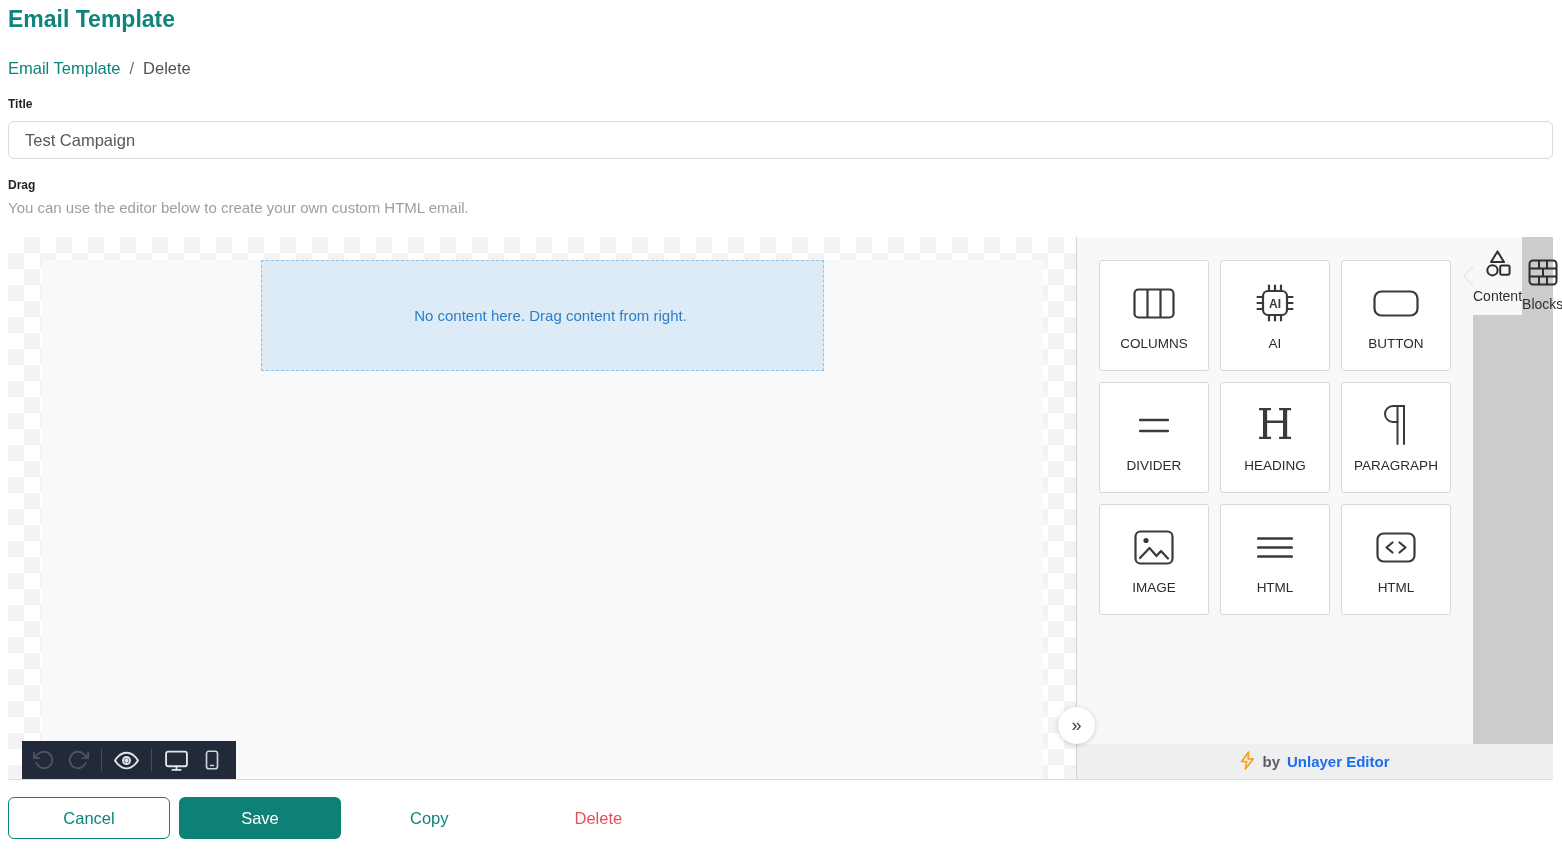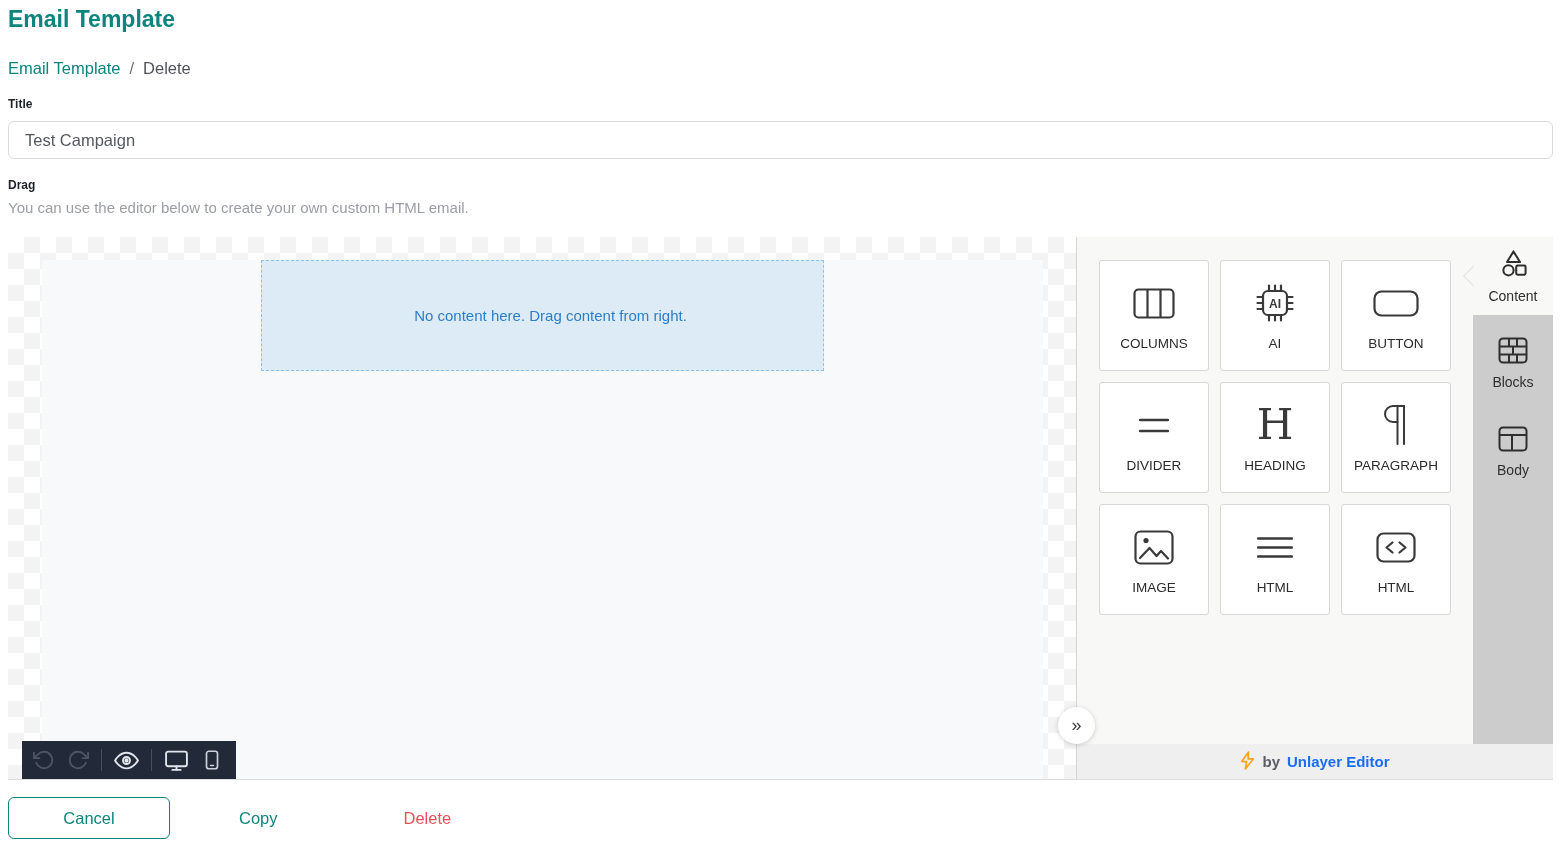--- a/index.html
+++ b/index.html
@@ -70,21 +70,21 @@
   .tiles{ display:grid; grid-template-columns:repeat(3,110px); grid-auto-rows:111px; gap:11px; }
   .tile{
     background:#fff; border:1px solid #d8d8d8; border-radius:3px;
     display:flex; flex-direction:column; align-items:center; justify-content:center;
     cursor:grab;
   }
   .tile-icon{ display:flex; align-items:center; justify-content:center; height:46px; color:#3a3a3a; }
   .tile-label{ margin-top:10px; font-size:13.5px; color:#2b2b2b; }
   .glyph-serif{ font-family:"DejaVu Serif", serif; font-size:42px; color:#3a3a3a; line-height:44px; }
 
-  .tabcol{ width:80px; background:#cccccc; display:flex; flex-direction:column; }
+  .tabcol{ width:80px; background:#cccccc; display:flex; flex-direction:row; }
   .tab{
     display:flex; flex-direction:column; align-items:center; justify-content:center;
     gap:7px; font-size:14px; color:#2f2f2f; cursor:pointer;
   }
   .tab-content{ height:78px; }
   .tab-blocks{ height:96px; }
   .tab-body{ height:82px; }
   .tab.active{ background:#f8f8f6; position:relative; }
   .tab.active::before{
     content:""; position:absolute; left:-7px; top:50%; width:13px; height:13px;
@@ -347,17 +347,18 @@
         </span>
         <span class="footer-by">by</span>
         <a class="footer-brand">Unlayer Editor</a>
       </div>
     </div>
   </div>
 
   
   <div class="actions">
     <button class="btn btn-cancel">Cancel</button>
+    <button class="btn btn-save">Save</button>
     <button class="btn btn-copy">Copy</button>
     <button class="btn btn-delete">Delete</button>
   </div>
 
 </div>
 
 </body></html>

